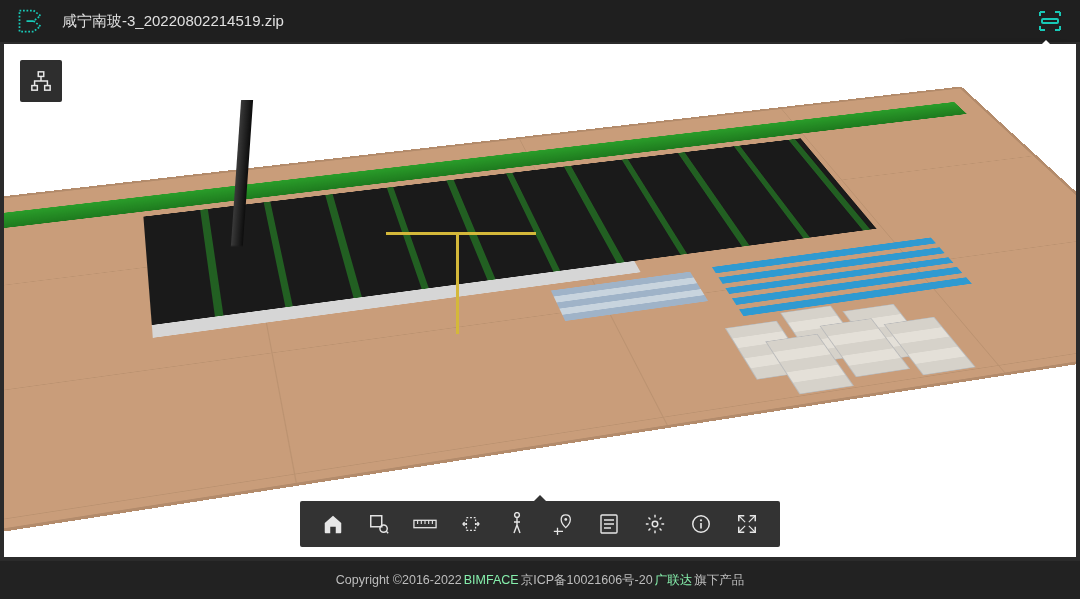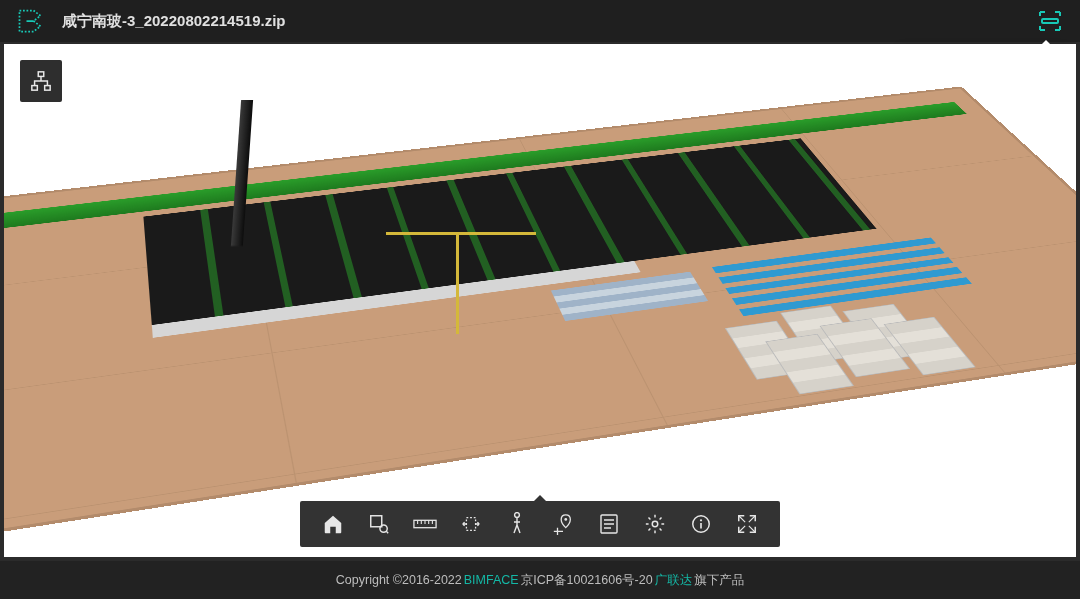--- a/index.html
+++ b/index.html
@@ -3,21 +3,21 @@
   <meta charset="utf-8">
   <style>
     * { box-sizing: border-box; margin: 0; padding: 0; }
     html, body { width: 1080px; height: 599px; overflow: hidden; font-family: "Microsoft YaHei", Arial, sans-serif; }
     body { background: #2b2b2b; position: relative; }
 
     
     .header {
       position: absolute; top: 0; left: 0; right: 0; height: 42px;
       background: #1f1f1f; display: flex; align-items: center; padding: 0 16px;
-      color: #e0e0e0; font-size: 15px; font-weight: bold;
+      color: #e0e0e0; font-size: 15px;
     }
     .logo { width: 28px; height: 28px; margin-right: 18px; display:flex; align-items:center; justify-content:center; }
     .logo svg { width:100%; height:100%; }
     .title { flex:1; }
     .qr-btn { width:28px; height:28px; display:flex; align-items:center; justify-content:center; color:#18c9b7; cursor:pointer; }
 
     
     .qr-pop {
       position:absolute; top:46px; right:14px; width:166px; background:#fff; border-radius:2px;
       padding:10px 12px 14px 12px; box-shadow:0 2px 8px rgba(0,0,0,0.35); color:#333; font-size:12px;
@@ -116,21 +116,21 @@
       width:0;height:0;border-left:6px solid transparent;border-right:6px solid transparent;
       border-bottom:6px solid rgba(40,40,40,0.95);
     }
 
     
     .footer{
       position:absolute; left:0; right:0; bottom:0; height:38px;
       display:flex; align-items:center; justify-content:center;
       color:#bdbdbd; font-size:12.5px; background:#222;
     }
-    .footer a { color:#14b8a6; text-decoration:none; margin:16px 2px; cursor:pointer;}
+    .footer a { color:#86efac; text-decoration:none; margin:16px 2px; cursor:pointer;}
 
     svg{ display:block; }
   </style>
 </head>
 <body>
 
 <div class="header">
   <div class="logo">
     <svg viewBox="0 0 32 32">
         <path d="M4 4h16l8 6-8 6h-8v0h8l8 6-8 6H4V4z" fill="none" stroke="#18c9b7" stroke-width="2" stroke-dasharray="2 2"></path>

